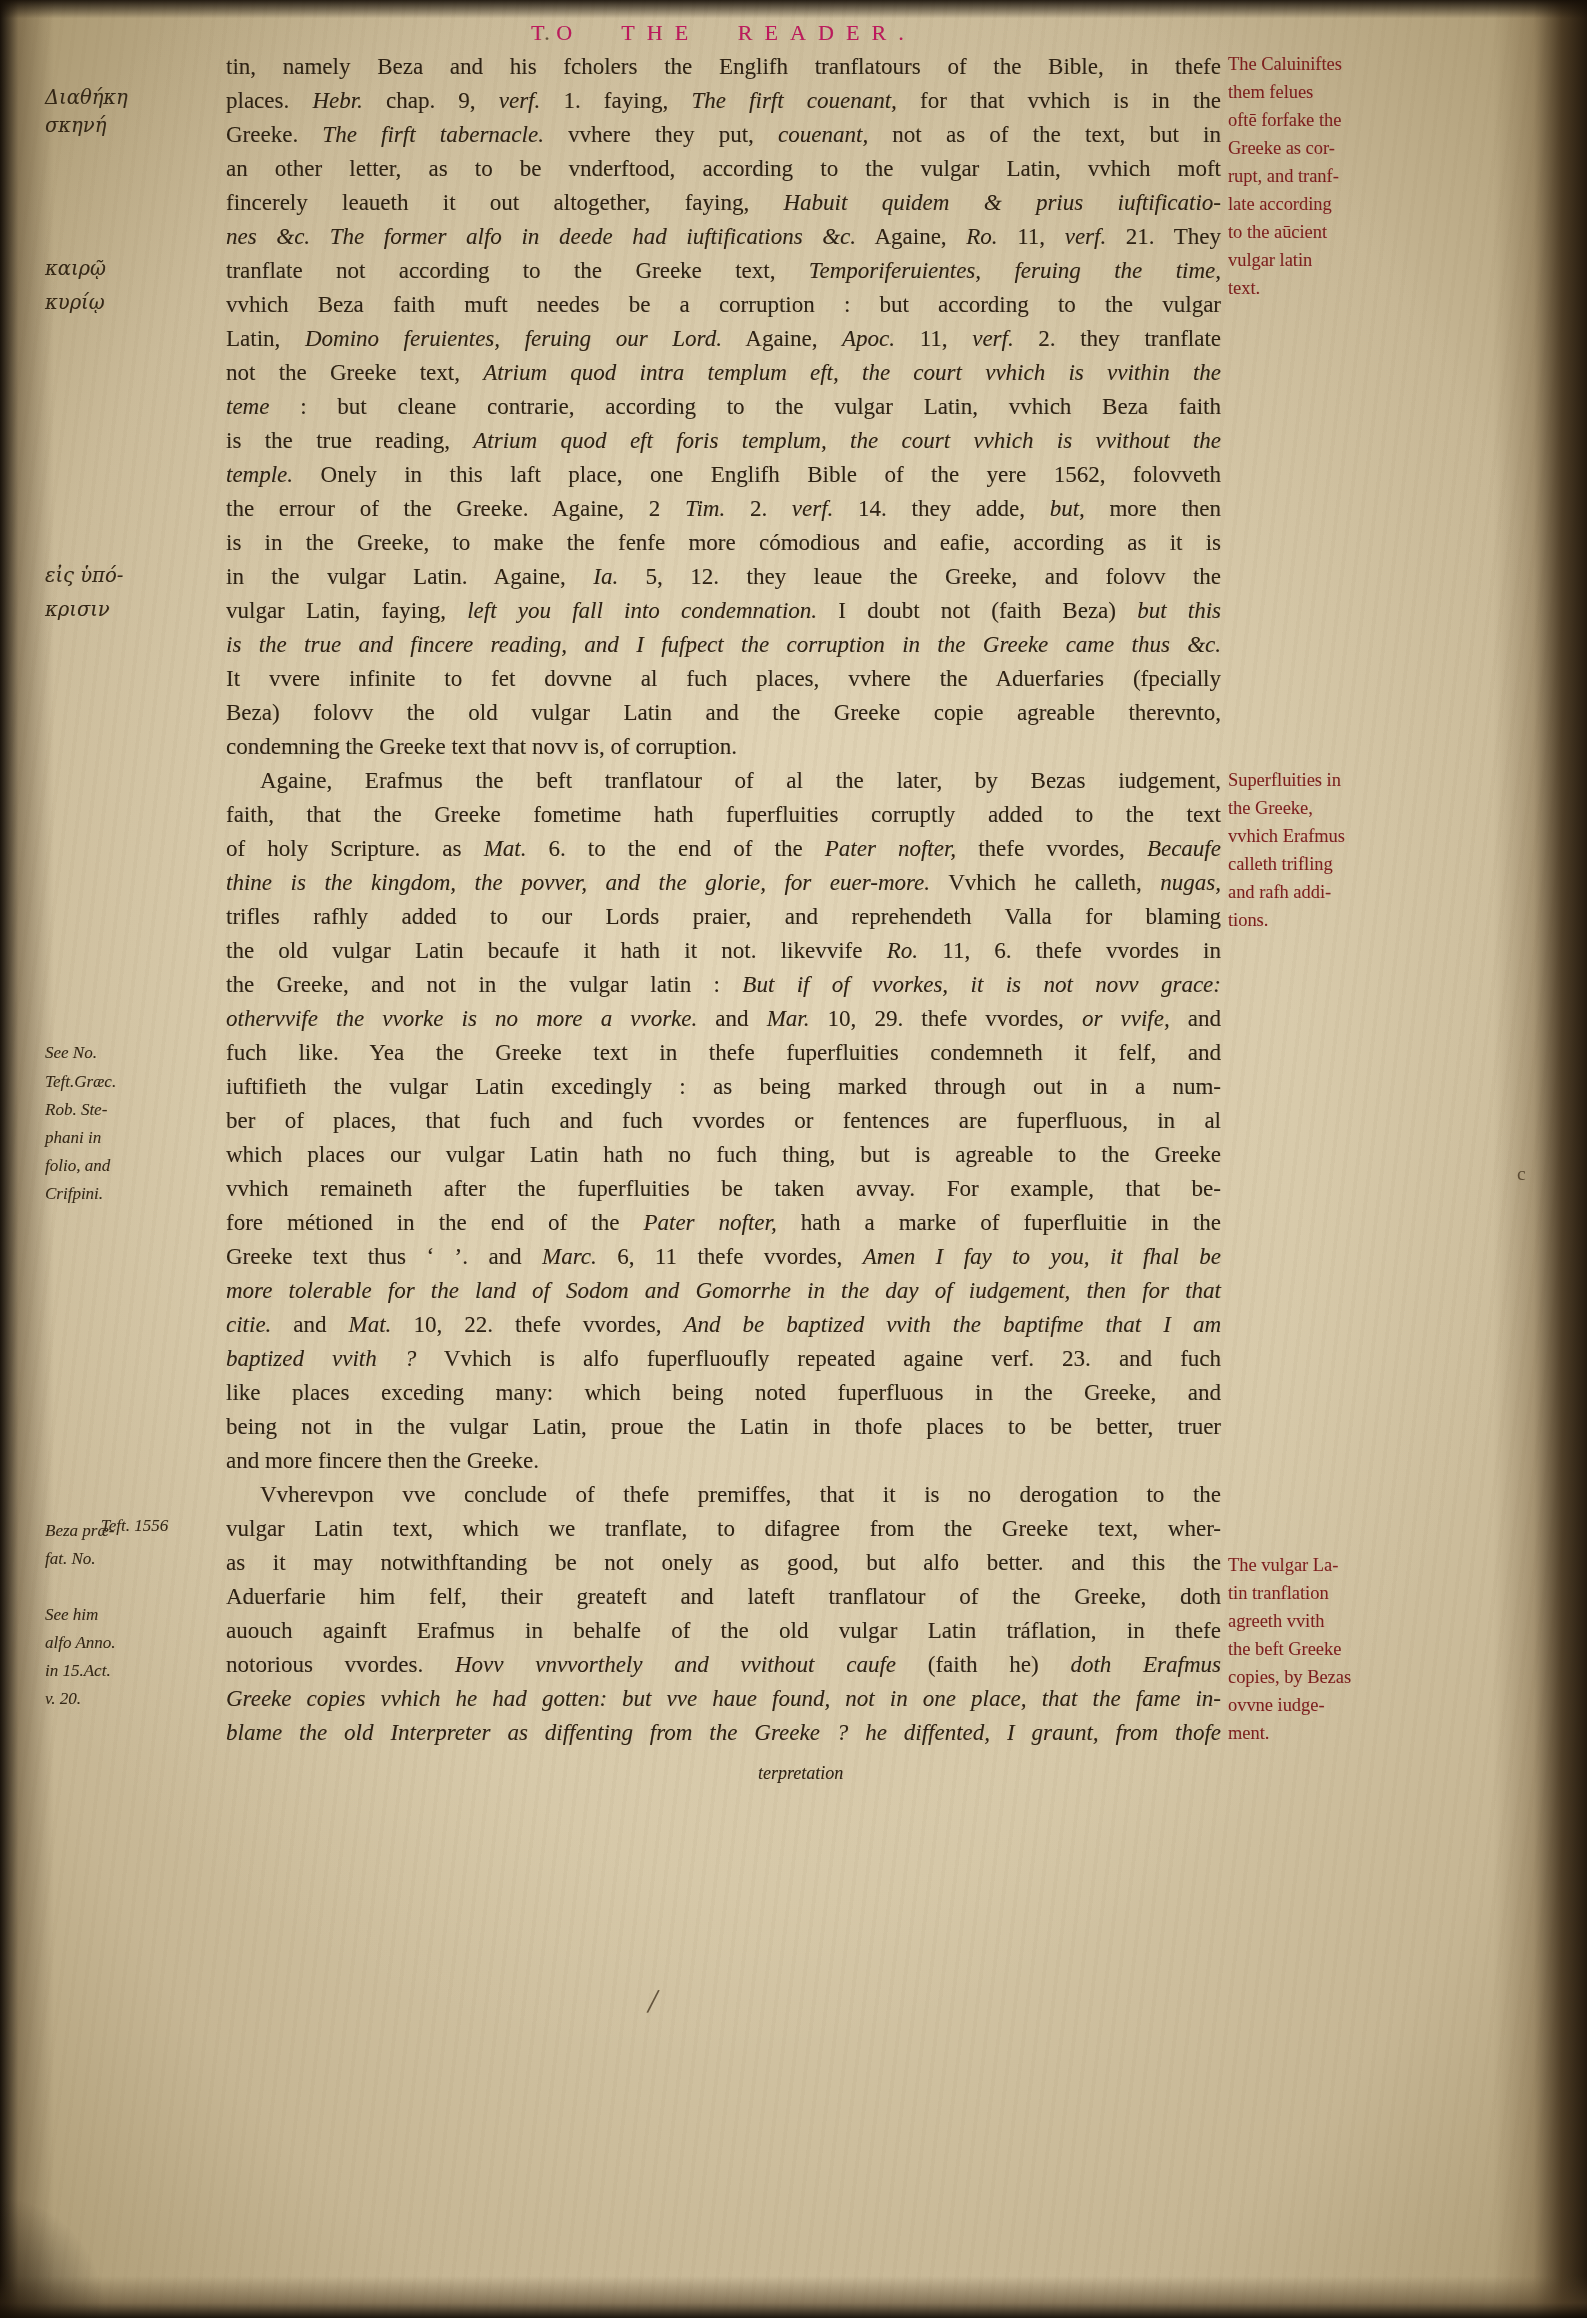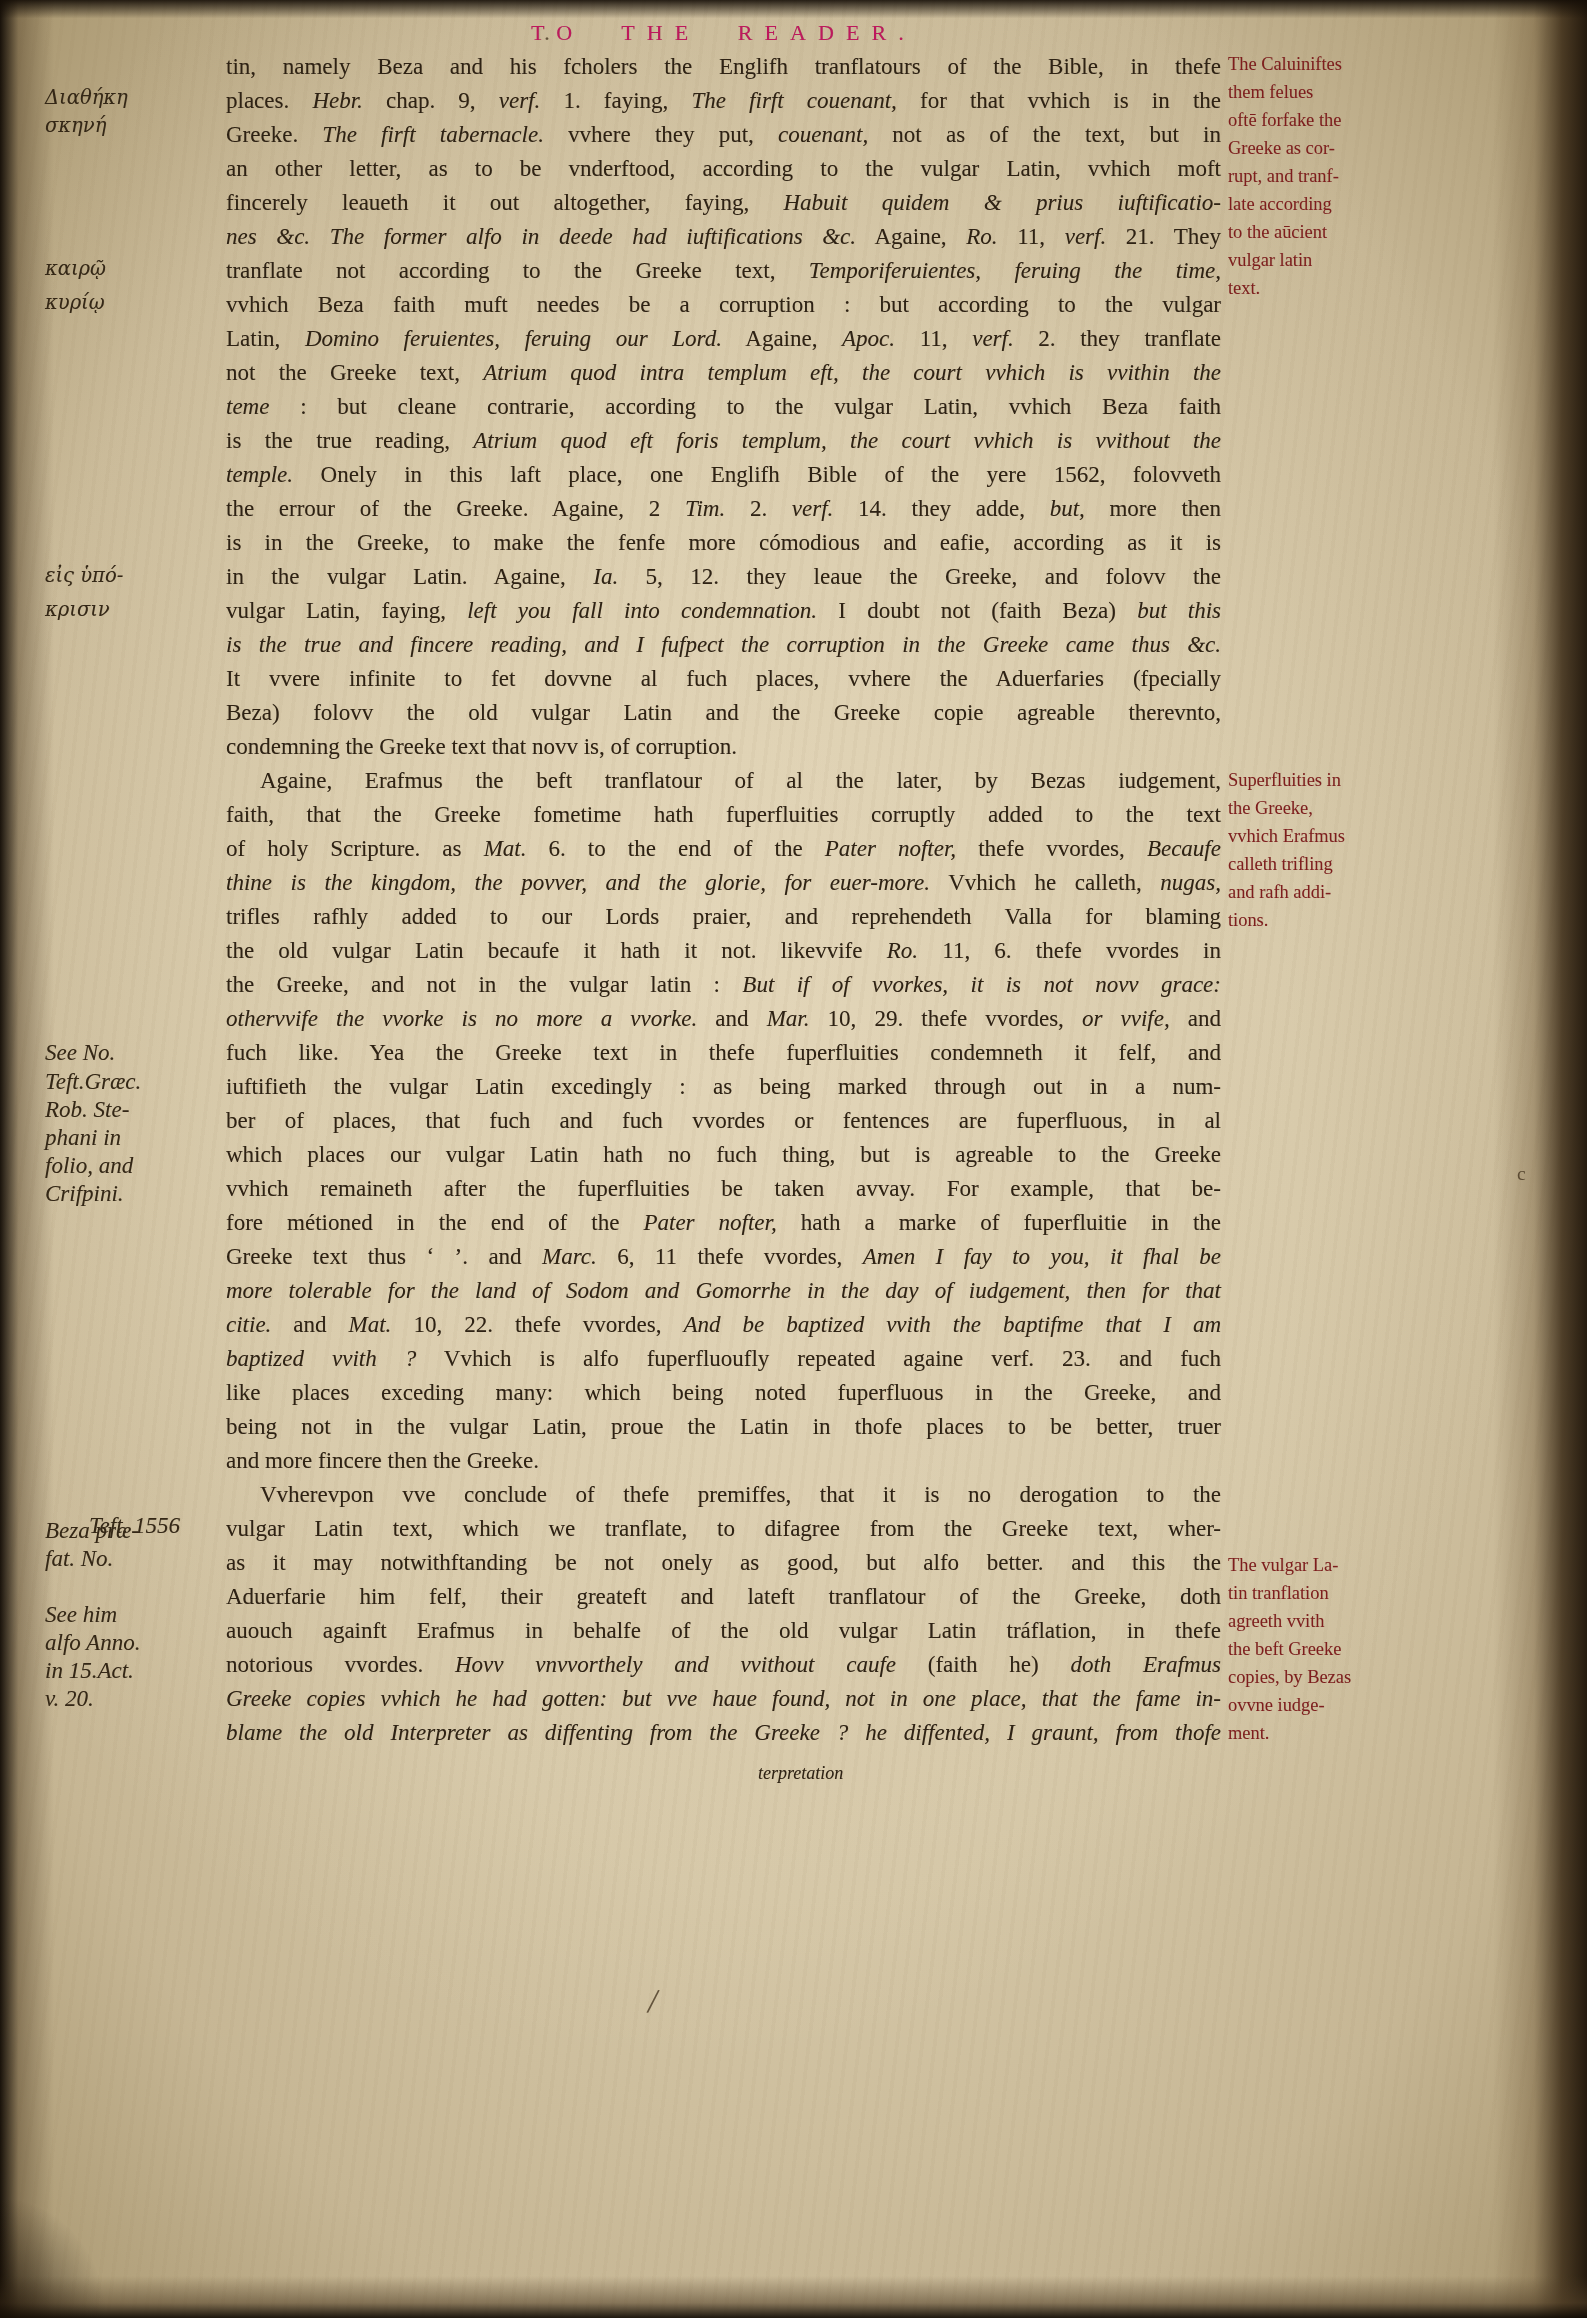--- a/index.html
+++ b/index.html
@@ -17,21 +17,21 @@
     radial-gradient(ellipse at 50% 50%, #d9cbad 0%, #d4c6a6 45%, #c6b694 75%, #a8966f 100%)}
   .header{position:absolute;top:19.5px;left:226px;width:995px;text-align:center;font-size:22px;
     letter-spacing:.55em;word-spacing:.9em;color:#be185d;text-shadow:0.3px 0.4px 0 rgba(46,34,20,.25)}
   .bodycol{position:absolute;top:50px;left:226px;width:995px}
   .line{height:34px;line-height:34px;font-size:23px;text-align:justify;text-align-last:justify;
     color:#2e2214;text-shadow:0.3px 0.4px 0 rgba(46,34,20,.22);white-space:nowrap}
   .line{white-space:normal;overflow:visible}
   .line.nj{text-align:left;text-align-last:left}
   .line.ind{text-indent:34px}
   .leftmargin{position:absolute;top:0;left:0;width:226px;height:100%}
-  .lnote{position:absolute;left:45px;width:179px;font-style:italic;font-size:23px;line-height:27px;
+  .lnote{position:absolute;left:45px;width:179px;font-style:italic;font-size:17px;line-height:27px;
     color:#342716;text-shadow:0.3px 0.4px 0 rgba(46,34,20,.2)}
   .lnote.greek{font-family:"DejaVu Serif",serif;font-size:19.5px}
   .rightmargin{position:absolute;top:0;left:1228px;width:255px;height:100%}
   .rnote{position:absolute;left:0;width:100%;font-size:18.4px;line-height:28px;color:#7f1d1d;
     text-shadow:0.3px 0.4px 0 rgba(46,34,20,.18)}
   .catchword{position:absolute;top:1756px;left:226px;width:995px;height:34px;line-height:34px;
     font-size:18px;padding-left:532px;color:#2e2214;text-shadow:0.3px 0.4px 0 rgba(46,34,20,.22)}
   .mark{position:absolute;color:rgba(62,46,26,.75);font-size:21.7px;line-height:1}
   i{font-style:italic}
 </style>

